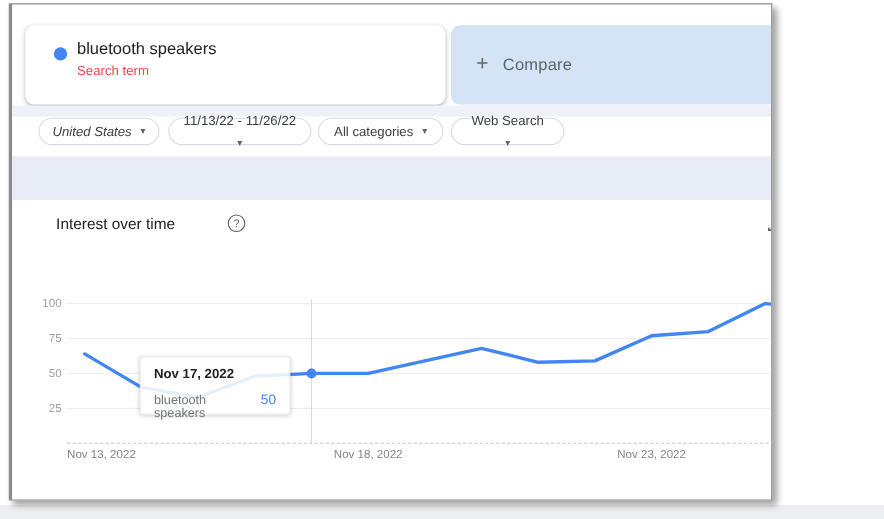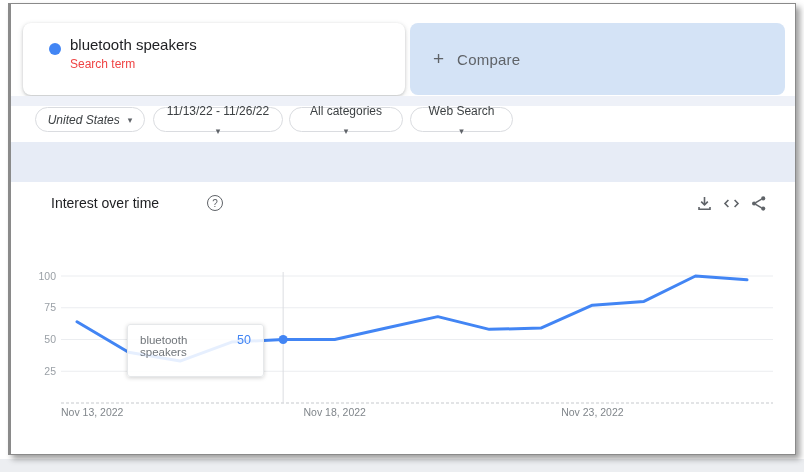--- a/index.html
+++ b/index.html
@@ -3,21 +3,21 @@
 <meta charset="utf-8">
 <style>
   * { margin:0; padding:0; box-sizing:border-box; }
   html,body { width:804px; height:472px; }
   body {
     font-family: "Liberation Sans", "DejaVu Sans", sans-serif;
     background:#ffffff; position:relative; overflow:hidden;
   }
   .below-strip { position:absolute; left:0; top:459px; width:804px; height:13px; background:#eceef1; }
   .frame {
-    position:absolute; left:8px; top:3px; width:788px; height:452px;
+    position:absolute; left:8px; top:3px; width:694px; height:452px;
     background:#ffffff; border:1px solid #8a8a8a; border-left:3px solid #8a8a8a;
     box-shadow:4px 4px 6px rgba(0,0,0,0.38);
     overflow:hidden;
   }
   
   .term-card {
     position:absolute; left:12px; top:19px; width:382px; height:72px;
     background:#fff; border-radius:8px;
     box-shadow:0 1px 3px rgba(60,64,67,0.25), 0 2px 6px rgba(60,64,67,0.12);
     cursor:pointer;
@@ -38,21 +38,21 @@
   
   .pill {
     position:absolute; top:103px; height:25px; background:#fff;
     border:1px solid #dadce0; border-radius:13px; cursor:pointer;
     display:flex; align-items:center; justify-content:center; gap:8px;
     font-size:12px; color:#3c4043; white-space:nowrap;
   }
   .pill .caret { font-size:9px; color:#5f6368; }
   .pill-geo  { left:24px;  width:110px;font-style:italic; }
   .pill-time { left:142px; width:130px;flex-direction:column; }
-  .pill-cat  { left:278px; width:114px;flex-direction:column; }
+  .pill-cat  { left:278px; width:114px; }
   .pill-prop { left:399px; width:103px;flex-direction:column; }
   
   .chart-card {
     position:absolute; left:10px; top:178px; width:764px; height:268px;
     background:#fff; border-radius:8px;
   }
   .chart-header { position:absolute; left:0; top:0; width:100%; height:44px; }
   .chart-title { position:absolute; left:30px; top:13px; font-size:14px; color:#202124; }
   .help-icon {
     position:absolute; left:186px; top:13px; width:16px; height:16px;
@@ -163,19 +163,20 @@
           <text x="301.6923076923077" y="160" text-anchor="middle" fill="#80868b" font-size="10.5">Nov 18, 2022</text>
           <text x="559.3846153846154" y="160" text-anchor="middle" fill="#80868b" font-size="10.5">Nov 23, 2022</text>
           <line x1="250.15384615384616" y1="16" x2="250.15384615384616" y2="147" stroke="#dbdde1" stroke-width="1"></line>
           <polyline points="44,65.72 95.53846153846155,96.2 147.0769230769231,105.09 198.6153846153846,86.03999999999999 250.15384615384616,83.5 301.6923076923077,83.5 353.2307692307692,72.07 404.7692307692308,60.64 456.3076923076923,73.34 507.84615384615387,72.07 559.3846153846154,49.209999999999994 610.9230769230769,45.400000000000006 662.4615384615385,20 714,23.810000000000002" fill="none" stroke="#4285f4" stroke-width="3" stroke-linejoin="round" stroke-linecap="round"></polyline>
           <circle cx="250.15384615384616" cy="83.5" r="4.5" fill="#4285f4"></circle>
         </svg>
     </div>
   </div>
 
   <div class="tooltip">
+    <div class="tooltip-date">Nov 17, 2022</div>
     <div class="tooltip-row">
       <span class="tooltip-series">bluetooth speakers</span>
       <span class="tooltip-value">50</span>
     </div>
   </div>
 
 </div>
 
 </body></html>

